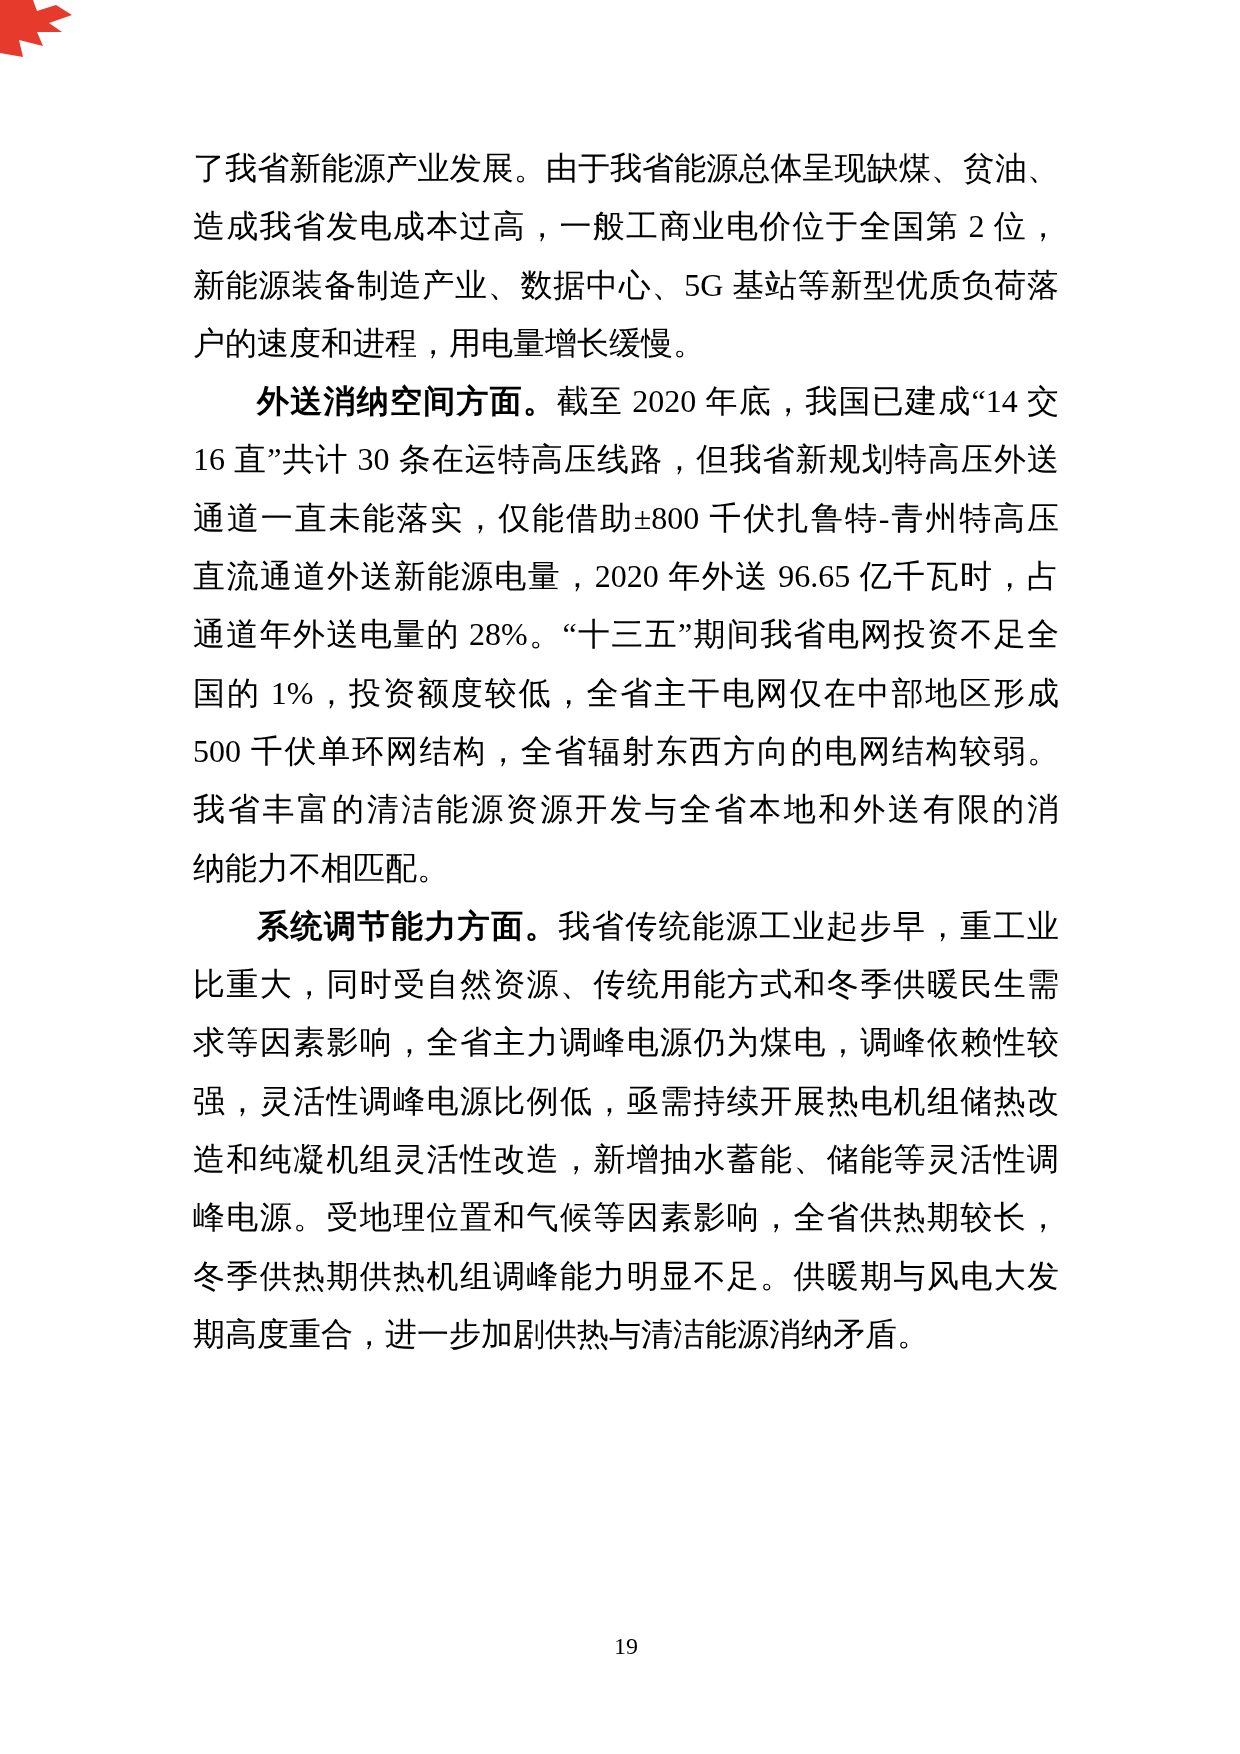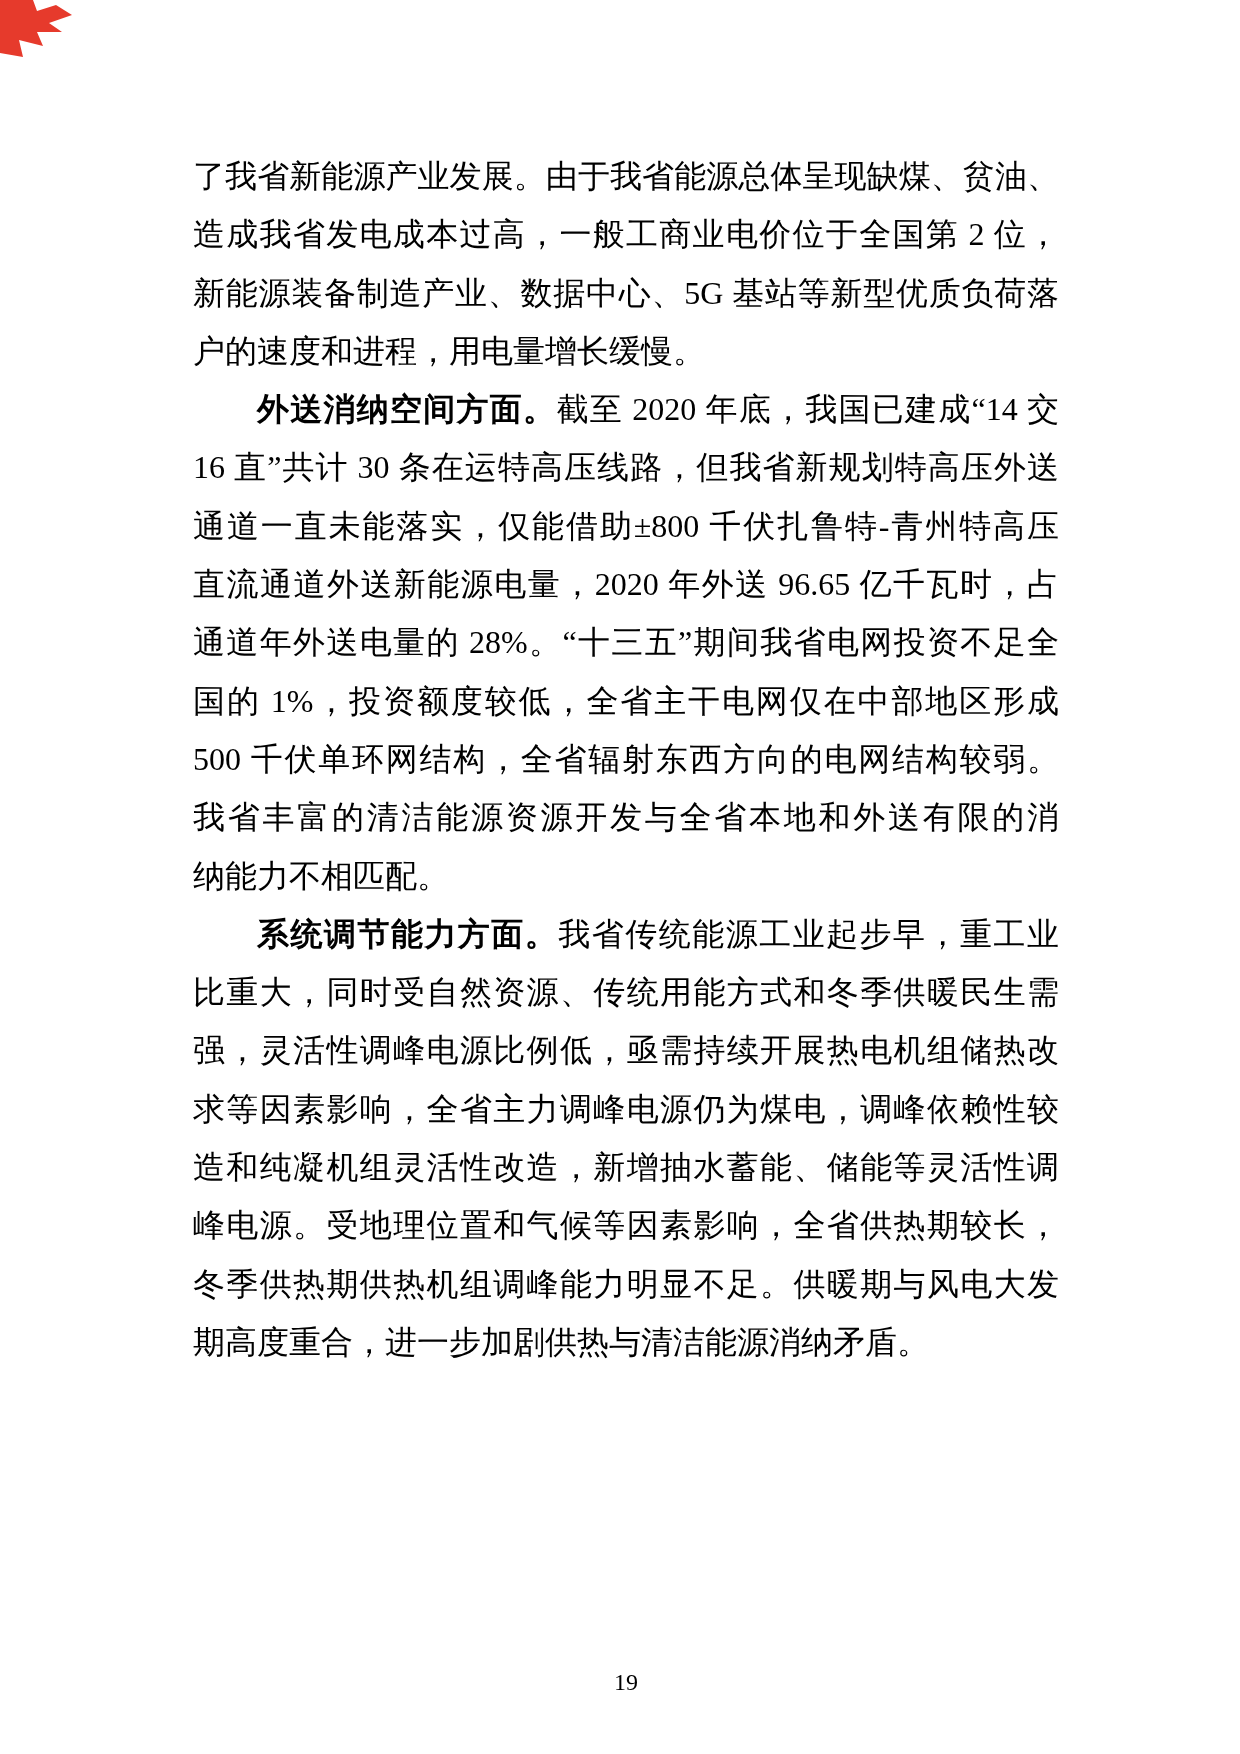--- a/index.html
+++ b/index.html
@@ -14,21 +14,21 @@
   .corner-mark {
     position: absolute;
     top: 0;
     left: 0;
     width: 78px;
     height: 60px;
   }
   .text-block {
     position: absolute;
     left: 193px;
-    top: 147px;
+    top: 139px;
     width: 866px;
     color: #000000;
   }
   .line {
     font-family: "Liberation Serif", serif;
     font-size: 32px;
     line-height: 58.3px;
     height: 58.3px;
     overflow: hidden;
     text-align: justify;
@@ -42,21 +42,21 @@
   .line.indent {
     text-indent: 2em;
   }
   .lead {
     font-family: Liberation Serif, serif;
     font-weight: 700;
   }
   .footer {
     position: absolute;
     left: 193px;
-    top: 1664px;
+    top: 1628px;
     width: 866px;
     text-align: center;
   }
   .page-number {
     font-family: "Liberation Serif", serif;
     font-size: 24px;
     line-height: 36px;
     color: #000000;
   }
 </style>
@@ -76,22 +76,22 @@
     <div class="line"><span class="body-seg">16 直”共计 30 条在运特高压线路，但我省新规划特高压外送</span></div>
     <div class="line"><span class="body-seg">通道一直未能落实，仅能借助±800 千伏扎鲁特-青州特高压</span></div>
     <div class="line"><span class="body-seg">直流通道外送新能源电量，2020 年外送 96.65 亿千瓦时，占</span></div>
     <div class="line"><span class="body-seg">通道年外送电量的 28%。“十三五”期间我省电网投资不足全</span></div>
     <div class="line"><span class="body-seg">国的 1%，投资额度较低，全省主干电网仅在中部地区形成</span></div>
     <div class="line"><span class="body-seg">500 千伏单环网结构，全省辐射东西方向的电网结构较弱。</span></div>
     <div class="line"><span class="body-seg">我省丰富的清洁能源资源开发与全省本地和外送有限的消</span></div>
     <div class="line last"><span class="body-seg">纳能力不相匹配。</span></div>
     <div class="line indent"><span class="lead">系统调节能力方面。</span><span class="body-seg">我省传统能源工业起步早，重工业</span></div>
     <div class="line"><span class="body-seg">比重大，同时受自然资源、传统用能方式和冬季供暖民生需</span></div>
+    <div class="line"><span class="body-seg">求等因素影响，全省主力调峰电源仍为煤电，调峰依赖性较</span></div>
     <div class="line"><span class="body-seg">强，灵活性调峰电源比例低，亟需持续开展热电机组储热改</span></div>
-    <div class="line"><span class="body-seg">求等因素影响，全省主力调峰电源仍为煤电，调峰依赖性较</span></div>
     <div class="line"><span class="body-seg">造和纯凝机组灵活性改造，新增抽水蓄能、储能等灵活性调</span></div>
     <div class="line"><span class="body-seg">峰电源。受地理位置和气候等因素影响，全省供热期较长，</span></div>
     <div class="line"><span class="body-seg">冬季供热期供热机组调峰能力明显不足。供暖期与风电大发</span></div>
     <div class="line last"><span class="body-seg">期高度重合，进一步加剧供热与清洁能源消纳矛盾。</span></div>
   </div>
 
 <div class="footer">
   <span class="page-number">19</span>
 </div>
 

